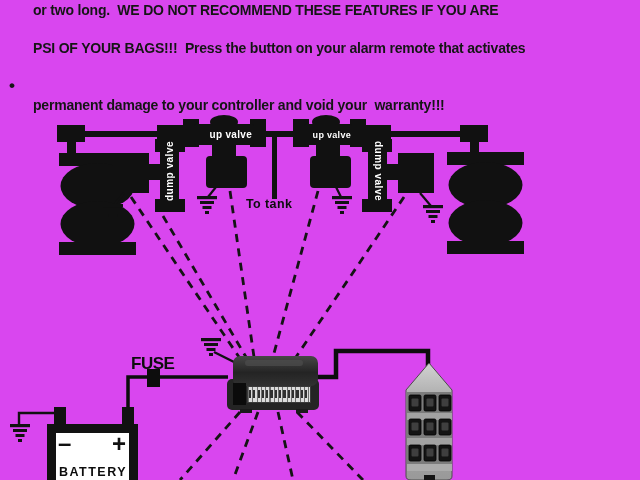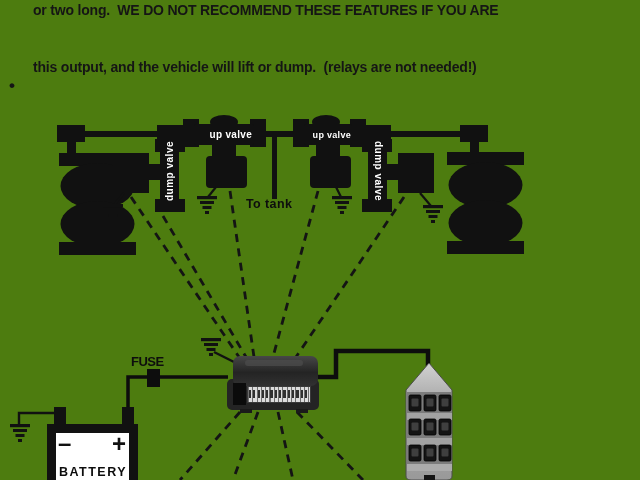--- a/index.html
+++ b/index.html
@@ -1,47 +1,48 @@
 <!DOCTYPE html>
 <html><head>
 <meta charset="utf-8">
 <style>
   html,body{margin:0;padding:0;background:#e8e8e8;}
-  .stage{position:relative;width:640px;height:480px;background:#4d7c0f;overflow:hidden;
+  .stage{position:relative;width:640px;height:480px;background:#d946ef;overflow:hidden;
          font-family:"Liberation Sans", sans-serif;}
   .warn-line{position:absolute;left:33px;white-space:pre;font-weight:700;font-size:14px;
              letter-spacing:-0.2px;color:#151515;}
   .bullet{position:absolute;left:9px;top:76px;font-size:17px;font-weight:700;color:#151515;}
   svg.diagram{position:absolute;left:0;top:0;}
   .lbl{position:absolute;font-weight:700;color:#0d0d0d;}
   .lbl-upvalve{color:#ffffff;text-align:right;font-size:10px;letter-spacing:0.3px;}
   .lbl-upvalve.small{font-size:9px;}
   .lbl-dumpvalve{color:#ffffff;text-align:center;font-size:10px;letter-spacing:0.5px;
                  width:71px;height:12px;line-height:12px;}
   .rot-ccw{transform:rotate(-90deg);transform-origin:center;}
   .rot-cw{transform:rotate(90deg);transform-origin:center;}
   .lbl-totank{font-size:12.5px;letter-spacing:0.4px;}
-  .lbl-fuse{font-size:13px;letter-spacing:-0.5px;}
+  .lbl-fuse{font-size:17px;letter-spacing:-0.5px;}
   .lbl-battery{font-size:12.5px;letter-spacing:1.5px;text-align:center;width:74px;}
   .batt-minus{position:absolute;left:58px;top:429px;font-size:24px;font-weight:900;color:#111;}
   .batt-plus{position:absolute;left:112px;top:430px;font-size:24px;font-weight:900;color:#111;}
   .terminal-strip{position:absolute;left:247px;top:386px;width:64px;height:17px;
     background:repeating-linear-gradient(90deg,#6e6e6e 0 1px,#dcdcdc 1px 4.3px);
     border:1px solid #3a3a3a;box-sizing:border-box;}
   .terminal-row{position:absolute;left:1px;top:3px;width:60px;height:8px;
     background:repeating-linear-gradient(90deg,#2f2f2f 0 2.2px,rgba(0,0,0,0) 2.2px 4.3px);}
 </style>
 </head>
 <body>
 
 <div class="stage">
 
   <div class="warn-line" style="top:2px">or two long.  WE DO NOT RECOMMEND THESE FEATURES IF YOU ARE</div>
-  <div class="warn-line" style="top:59px">this output, and the vehicle will lift or dump.  (relays are not needed!)</div>
+  <div class="warn-line" style="top:40px">PSI OF YOUR BAGS!!!  Press the button on your alarm remote that activates</div>
   <div class="bullet">•</div>
+  <div class="warn-line" style="top:97px">permanent damage to your controller and void your  warranty!!!</div>
 
   <svg class="diagram" width="640" height="480" viewBox="0 0 640 480">
     <defs>
       <g id="gnd">
         <rect x="-10" y="0" width="20" height="3.2"></rect>
         <rect x="-7" y="5" width="14" height="3"></rect>
         <rect x="-4.5" y="10" width="9" height="3"></rect>
         <rect x="-2" y="15" width="4" height="3"></rect>
       </g>
       <g id="btn">

